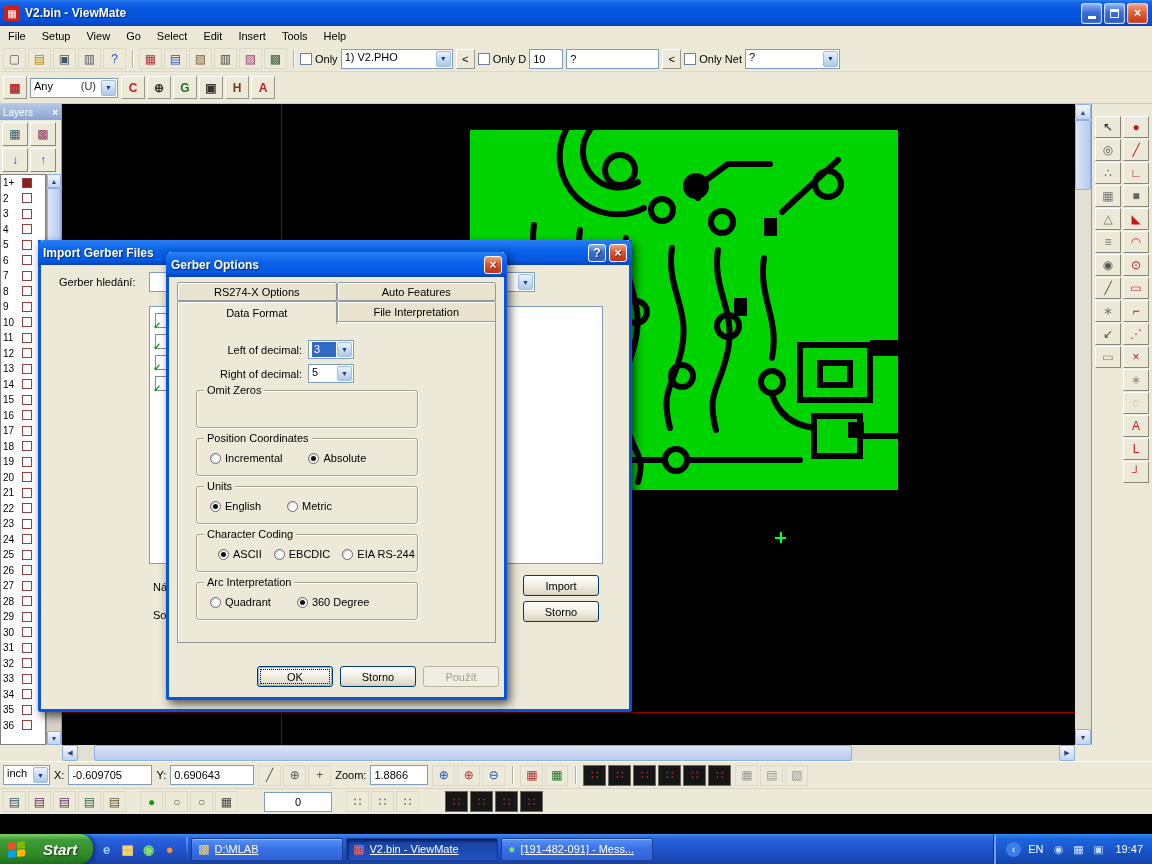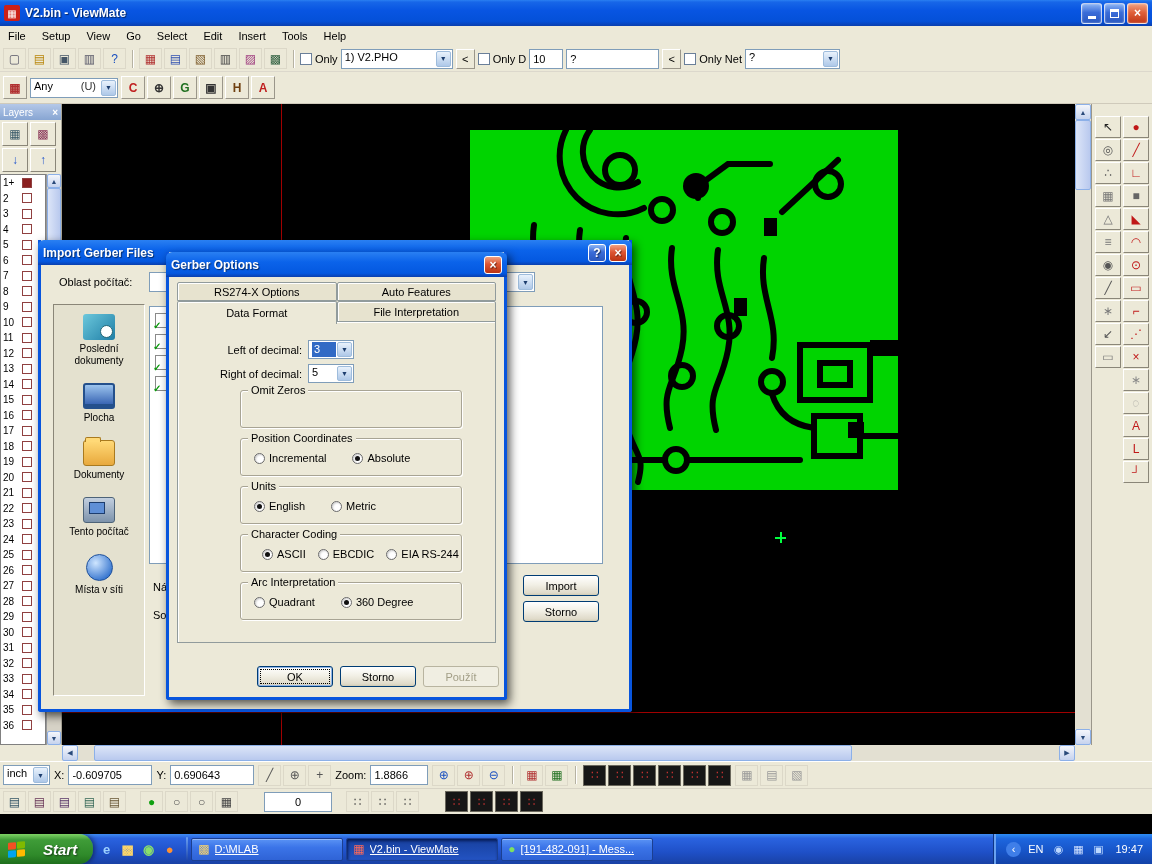--- a/index.html
+++ b/index.html
@@ -132,21 +132,21 @@
   .tabs-row.row1{top:30px;height:19px;}
   .tabs-row.row2{top:49px;height:21px;}
   .tab{flex:1;display:flex;align-items:center;justify-content:center;font-size:11px;white-space:nowrap;
     background:#e7e3cf;border:1px solid #919b9c;border-radius:2px 2px 0 0;box-shadow:inset 1px 1px 0 #fff;}
   .tab.active{background:#ece9d8;position:relative;z-index:3;height:23px;border-bottom:none;font-weight:normal;}
   .tab-page{position:absolute;left:8px;top:69px;width:319px;height:322px;background:#ece9d8;border:1px solid #919b9c;box-shadow:inset 1px 1px 0 #fff;z-index:2;}
   .fmt-label{position:absolute;left:4px;width:120px;text-align:right;}
   .fmt-label.l1{top:22px;} .fmt-label.l2{top:46px;}
   .fmt-combo{position:absolute;width:46px;height:19px;}
   .fmt-combo.c1{left:130px;top:18px;} .fmt-combo.c2{left:130px;top:42px;}
-  .groups-wrap{position:absolute;left:18px;top:68px;width:222px;margin-left:44px;}
+  .groups-wrap{position:absolute;left:18px;top:68px;width:222px;}
   .groupbox{position:relative;height:38px;margin-bottom:10px;border:1px solid #a8a494;border-radius:3px;box-shadow:1px 1px 0 #fff,inset 1px 1px 0 #fff;}
   .group-title{position:absolute;top:-7px;left:7px;background:#ece9d8;padding:0 3px;font-size:11px;}
   .group-opts{display:flex;align-items:center;gap:26px;padding:13px 4px 0 13px;}
   .group-opts.tight{gap:12px;padding-left:21px;}
   .radio-opt{display:flex;align-items:center;gap:4px;white-space:nowrap;}
   .radio{width:11px;height:11px;border-radius:50%;background:#fff;border:1px solid #6a6a6a;box-shadow:inset 1px 1px 2px rgba(0,0,0,.2);position:relative;flex:0 0 auto;}
   .radio.checked::after{content:"";position:absolute;left:2px;top:2px;width:5px;height:5px;border-radius:50%;background:#111;}
   .dlg-buttons{position:absolute;left:0;top:414px;width:330px;display:flex;justify-content:flex-end;gap:7px;}
 
   
@@ -608,47 +608,25 @@
       <div class="tbtn" style="color: rgb(204, 51, 51);">∷</div>
     </span>
 </div>
 
 <div class="dialog" id="import-dialog">
   <div class="dlg-title">
     <span class="dlg-title-text">Import Gerber Files</span>
     <span class="dlg-btn help">?</span>
     <span class="dlg-btn close">×</span>
   </div>
-  <div class="lbl imp-lookin-label">Oblast počítač:</div>
+  <div class="lbl imp-lookin-label">Gerber hledání:</div>
   <div class="combo imp-lookin-combo">
     <span class="combo-val"></span>
     <span class="combo-arrow">▼</span>
   </div>
-  <div class="places-bar">
-      <div class="place-item">
-        <div class="place-icon recent-documents-icon"></div>
-        <div class="place-label">Poslední dokumenty</div>
-      </div>
-      <div class="place-item">
-        <div class="place-icon desktop-icon"></div>
-        <div class="place-label">Plocha</div>
-      </div>
-      <div class="place-item">
-        <div class="place-icon documents-icon"></div>
-        <div class="place-label">Dokumenty</div>
-      </div>
-      <div class="place-item">
-        <div class="place-icon my-computer-icon"></div>
-        <div class="place-label">Tento počítač</div>
-      </div>
-      <div class="place-item">
-        <div class="place-icon network-places-icon"></div>
-        <div class="place-label">Místa v síti</div>
-      </div>
-    </div>
   <div class="file-list">
       <div class="file-item"></div>
       <div class="file-item"></div>
       <div class="file-item"></div>
       <div class="file-item"></div>
     </div>
   <button class="xpbtn imp-import">Import</button>
   <button class="xpbtn imp-cancel">Storno</button>
   <div class="lbl imp-fn">Ná</div>
   <div class="lbl imp-ft">So</div>

